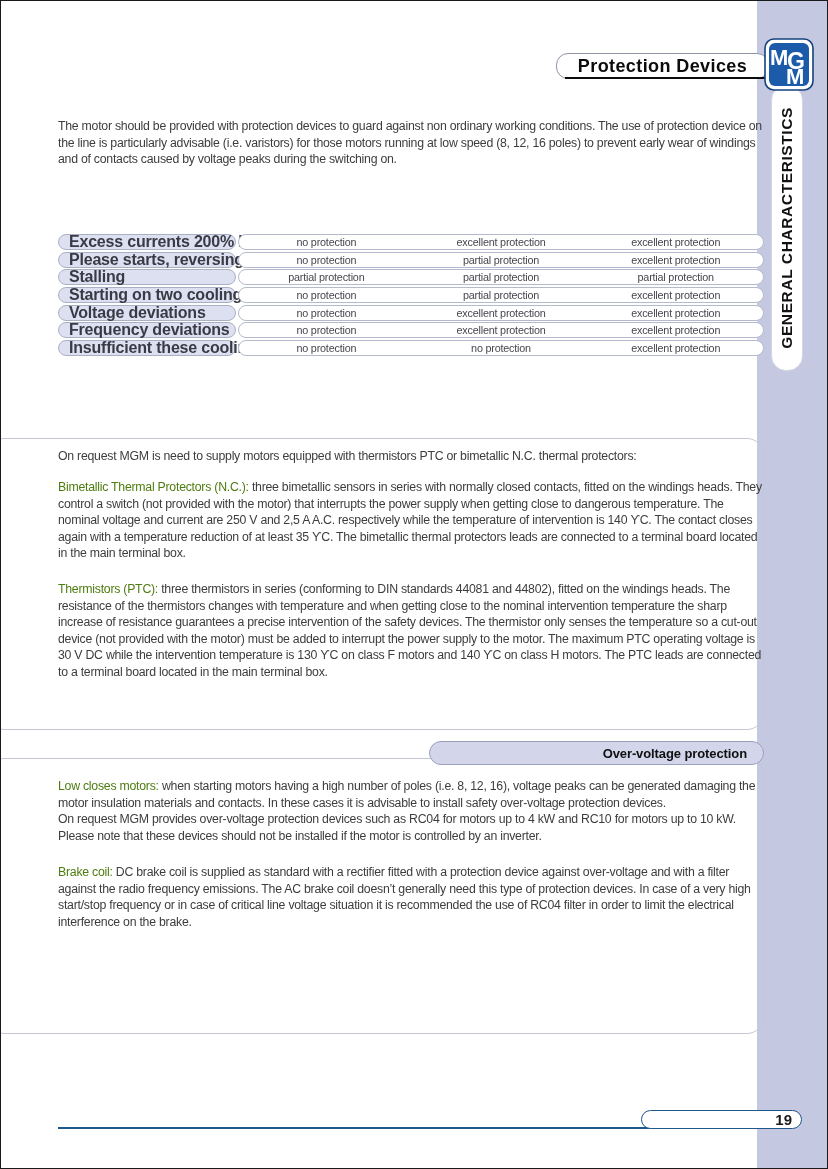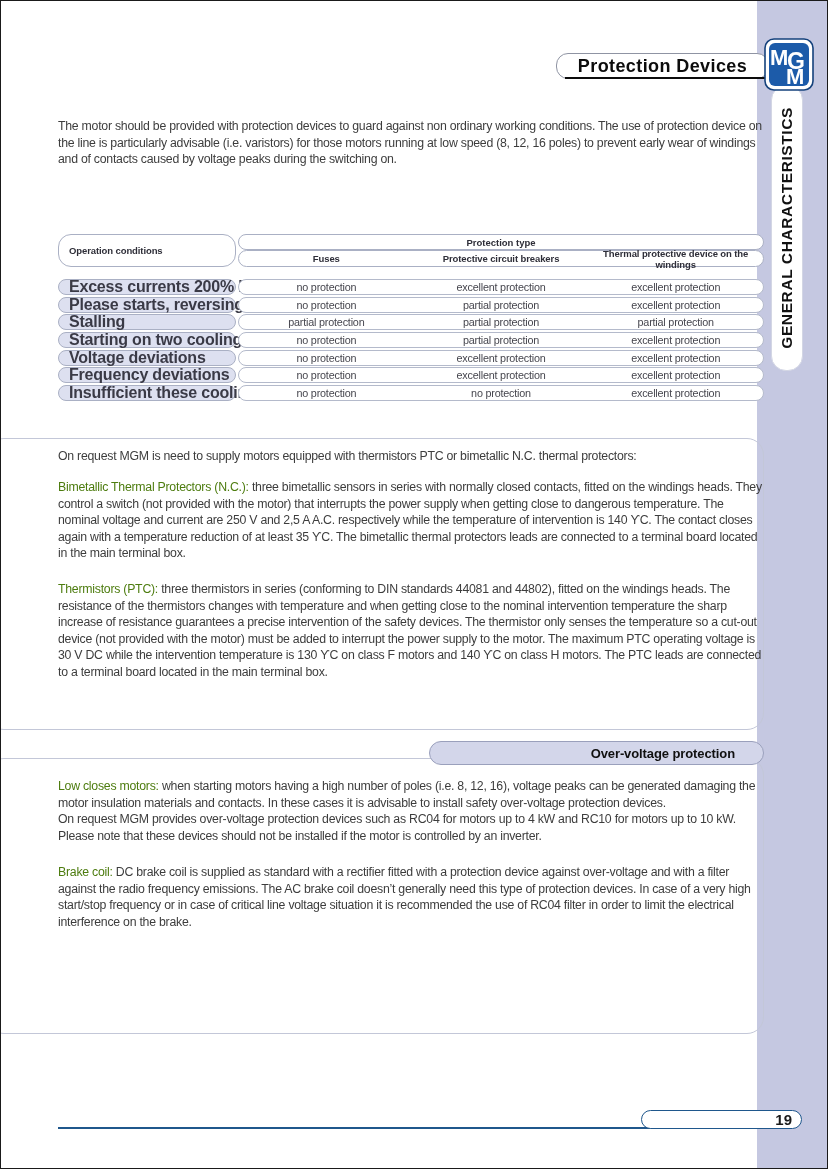--- a/index.html
+++ b/index.html
@@ -92,21 +92,21 @@
     position:absolute;left:-14px;width:777px;box-sizing:border-box;
     border:1.5px solid #c3c7d8;border-radius:17px;background:transparent;z-index:1;
   }
   
   .ov-pill{
     position:absolute;left:428px;top:740px;width:335px;height:24px;box-sizing:border-box;
     background:#d3d6ea;border:1px solid #9aa0bc;border-radius:12px;
     display:flex;align-items:center;justify-content:flex-end;padding-right:12px;
     z-index:3;
   }
-  .ov-pill h2{margin:16px;font-size:13px;font-weight:bold;color:#101010;letter-spacing:-0.1px;}
+  .ov-pill h2{margin:4px;font-size:13px;font-weight:bold;color:#101010;letter-spacing:-0.1px;}
   
   .foot-line{
     position:absolute;left:57px;top:1126px;width:600px;height:0;
     border-top:2px solid #1f578c;z-index:2;
   }
   .page-pill{
     position:absolute;left:640px;top:1109px;width:161px;height:19px;box-sizing:border-box;
     background:#fff;border:1.5px solid #1f578c;border-radius:10px;
     display:flex;align-items:center;justify-content:flex-end;padding-right:9px;
     z-index:3;
@@ -137,29 +137,20 @@
       <rect x="5" y="5" width="40" height="43" rx="6" fill="#1c5ba9"></rect>
       <text x="6" y="27" font-family="Liberation Sans, sans-serif" font-size="22" font-weight="bold" fill="#ffffff">M</text>
       <text x="23" y="31" font-family="Liberation Sans, sans-serif" font-size="23" font-weight="bold" fill="#ffffff">G</text>
       <text x="22" y="46" font-family="Liberation Sans, sans-serif" font-size="22" font-weight="bold" fill="#ffffff">M</text>
     </svg>
   </div>
 
   <div class="txt" style="top:117px;">The motor should be provided with protection devices to guard against non ordinary working conditions. The use of protection device on the line is particularly advisable (i.e. varistors) for those motors running at low speed (8, 12, 16 poles) to prevent early wear of windings and of contacts caused by voltage peaks during the switching on.</div>
 
   <div class="table-wrap">
-    <div class="thead">
-      <div class="opcond">Operation conditions</div>
-      <div class="ptype">Protection type</div>
-      <div class="subhead">
-        <div>Fuses</div>
-        <div>Protective circuit breakers</div>
-        <div>Thermal protective device on the windings</div>
-      </div>
-    </div>
     <div class="tbody">
       <div class="trow">
         <div class="rlabel">Excess currents 200% In</div>
         <div class="rdata">
           <div>no protection</div>
           <div>excellent protection</div>
           <div>excellent protection</div>
         </div>
       </div>
       <div class="trow">

